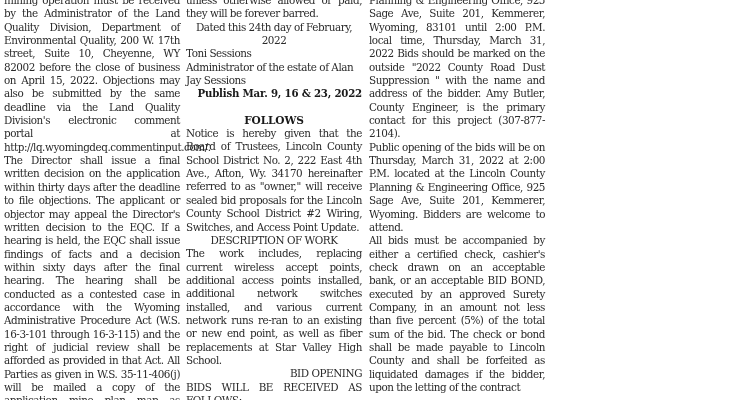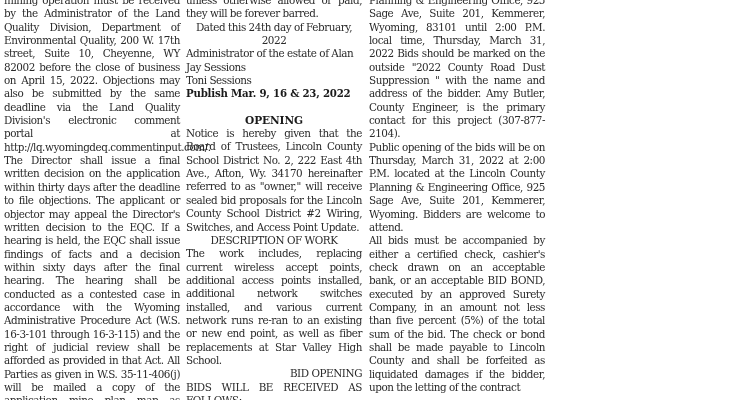--- a/index.html
+++ b/index.html
@@ -18,21 +18,21 @@
     text-align: justify;
     letter-spacing: -0.45px;
     word-spacing: 0px;
   }
   .col1 { left: 4px; }
   .col2 { left: 186px; }
   .col3 { left: 369px; }
   .col p { margin: 0; }
   .pub {
     font-weight: bold;
-    text-align: left;
+    text-align: right;
     font-size: 10.2px;
     letter-spacing: -0.2px;
     margin: 2px 0 0 0;
     color: #1a1a1a;
   }
   .heading {
     font-weight: bold;
     text-align: center;
     font-size: 10.6px;
     letter-spacing: -0.1px;
@@ -47,25 +47,25 @@
 <div class="page">
 
   <div class="col col1">
     <p>mining operation must be received by the Administrator of the Land Quality Division, Department of Environmental Quality, 200 W. 17th street, Suite 10, Cheyenne, WY 82002 before the close of business on April 15, 2022. Objections may also be submitted by the same deadline via the Land Quality Division's electronic comment portal at http://lq.wyomingdeq.commentinput.com/. The Director shall issue a final written decision on the application within thirty days after the deadline to file objections. The applicant or objector may appeal the Director's written decision to the EQC. If a hearing is held, the EQC shall issue findings of facts and a decision within sixty days after the final hearing. The hearing shall be conducted as a contested case in accordance with the Wyoming Administrative Procedure Act (W.S. 16-3-101 through 16-3-115) and the right of judicial review shall be afforded as provided in that Act. All Parties as given in W.S. 35-11-406(j) will be mailed a copy of the application mine plan map as required in W.S. 35-11-406(j).</p>
 
   </div>
 
   <div class="col col2">
     <p>unless otherwise allowed or paid, they will be forever barred.</p>
     <p style="text-align:center">Dated this 24th day of February, 2022</p>
+    <p style="text-align:left">Toni Sessions</p>
     <p style="text-align:left">Administrator of the estate of Alan Jay Sessions</p>
-    <p style="text-align:left">Toni Sessions</p>
     <p class="pub">Publish Mar. 9, 16 &amp; 23, 2022</p>
     <div class="spacer"></div>
-    <p class="heading">OPENING</p>
+    <p class="heading">FOLLOWS</p>
     <p>Notice is hereby given that the Board of Trustees, Lincoln County School District No. 2, 222 East 4th Ave., Afton, Wy. 34170 hereinafter referred to as "owner," will receive sealed bid proposals for the Lincoln County School District #2 Wiring, Switches, and Access Point Update.</p>
     <p style="text-align:center">DESCRIPTION OF WORK</p>
     <p>The work includes, replacing current wireless accept points, additional access points installed, additional network switches installed, and various current network runs re-ran to an existing or new end point, as well as fiber replacements at Star Valley High School.</p>
     <p style="text-align:right">BID OPENING</p>
     <p>BIDS WILL BE RECEIVED AS FOLLOWS:</p>
 
   </div>
 
   <div class="col col3">
     <p>Planning &amp; Engineering Office, 925 Sage Ave, Suite 201, Kemmerer, Wyoming, 83101 until 2:00 P.M. local time, Thursday, March 31, 2022 Bids should be marked on the outside "2022 County Road Dust Suppression " with the name and address of the bidder. Amy Butler, County Engineer, is the primary contact for this project (307-877-2104).</p>

